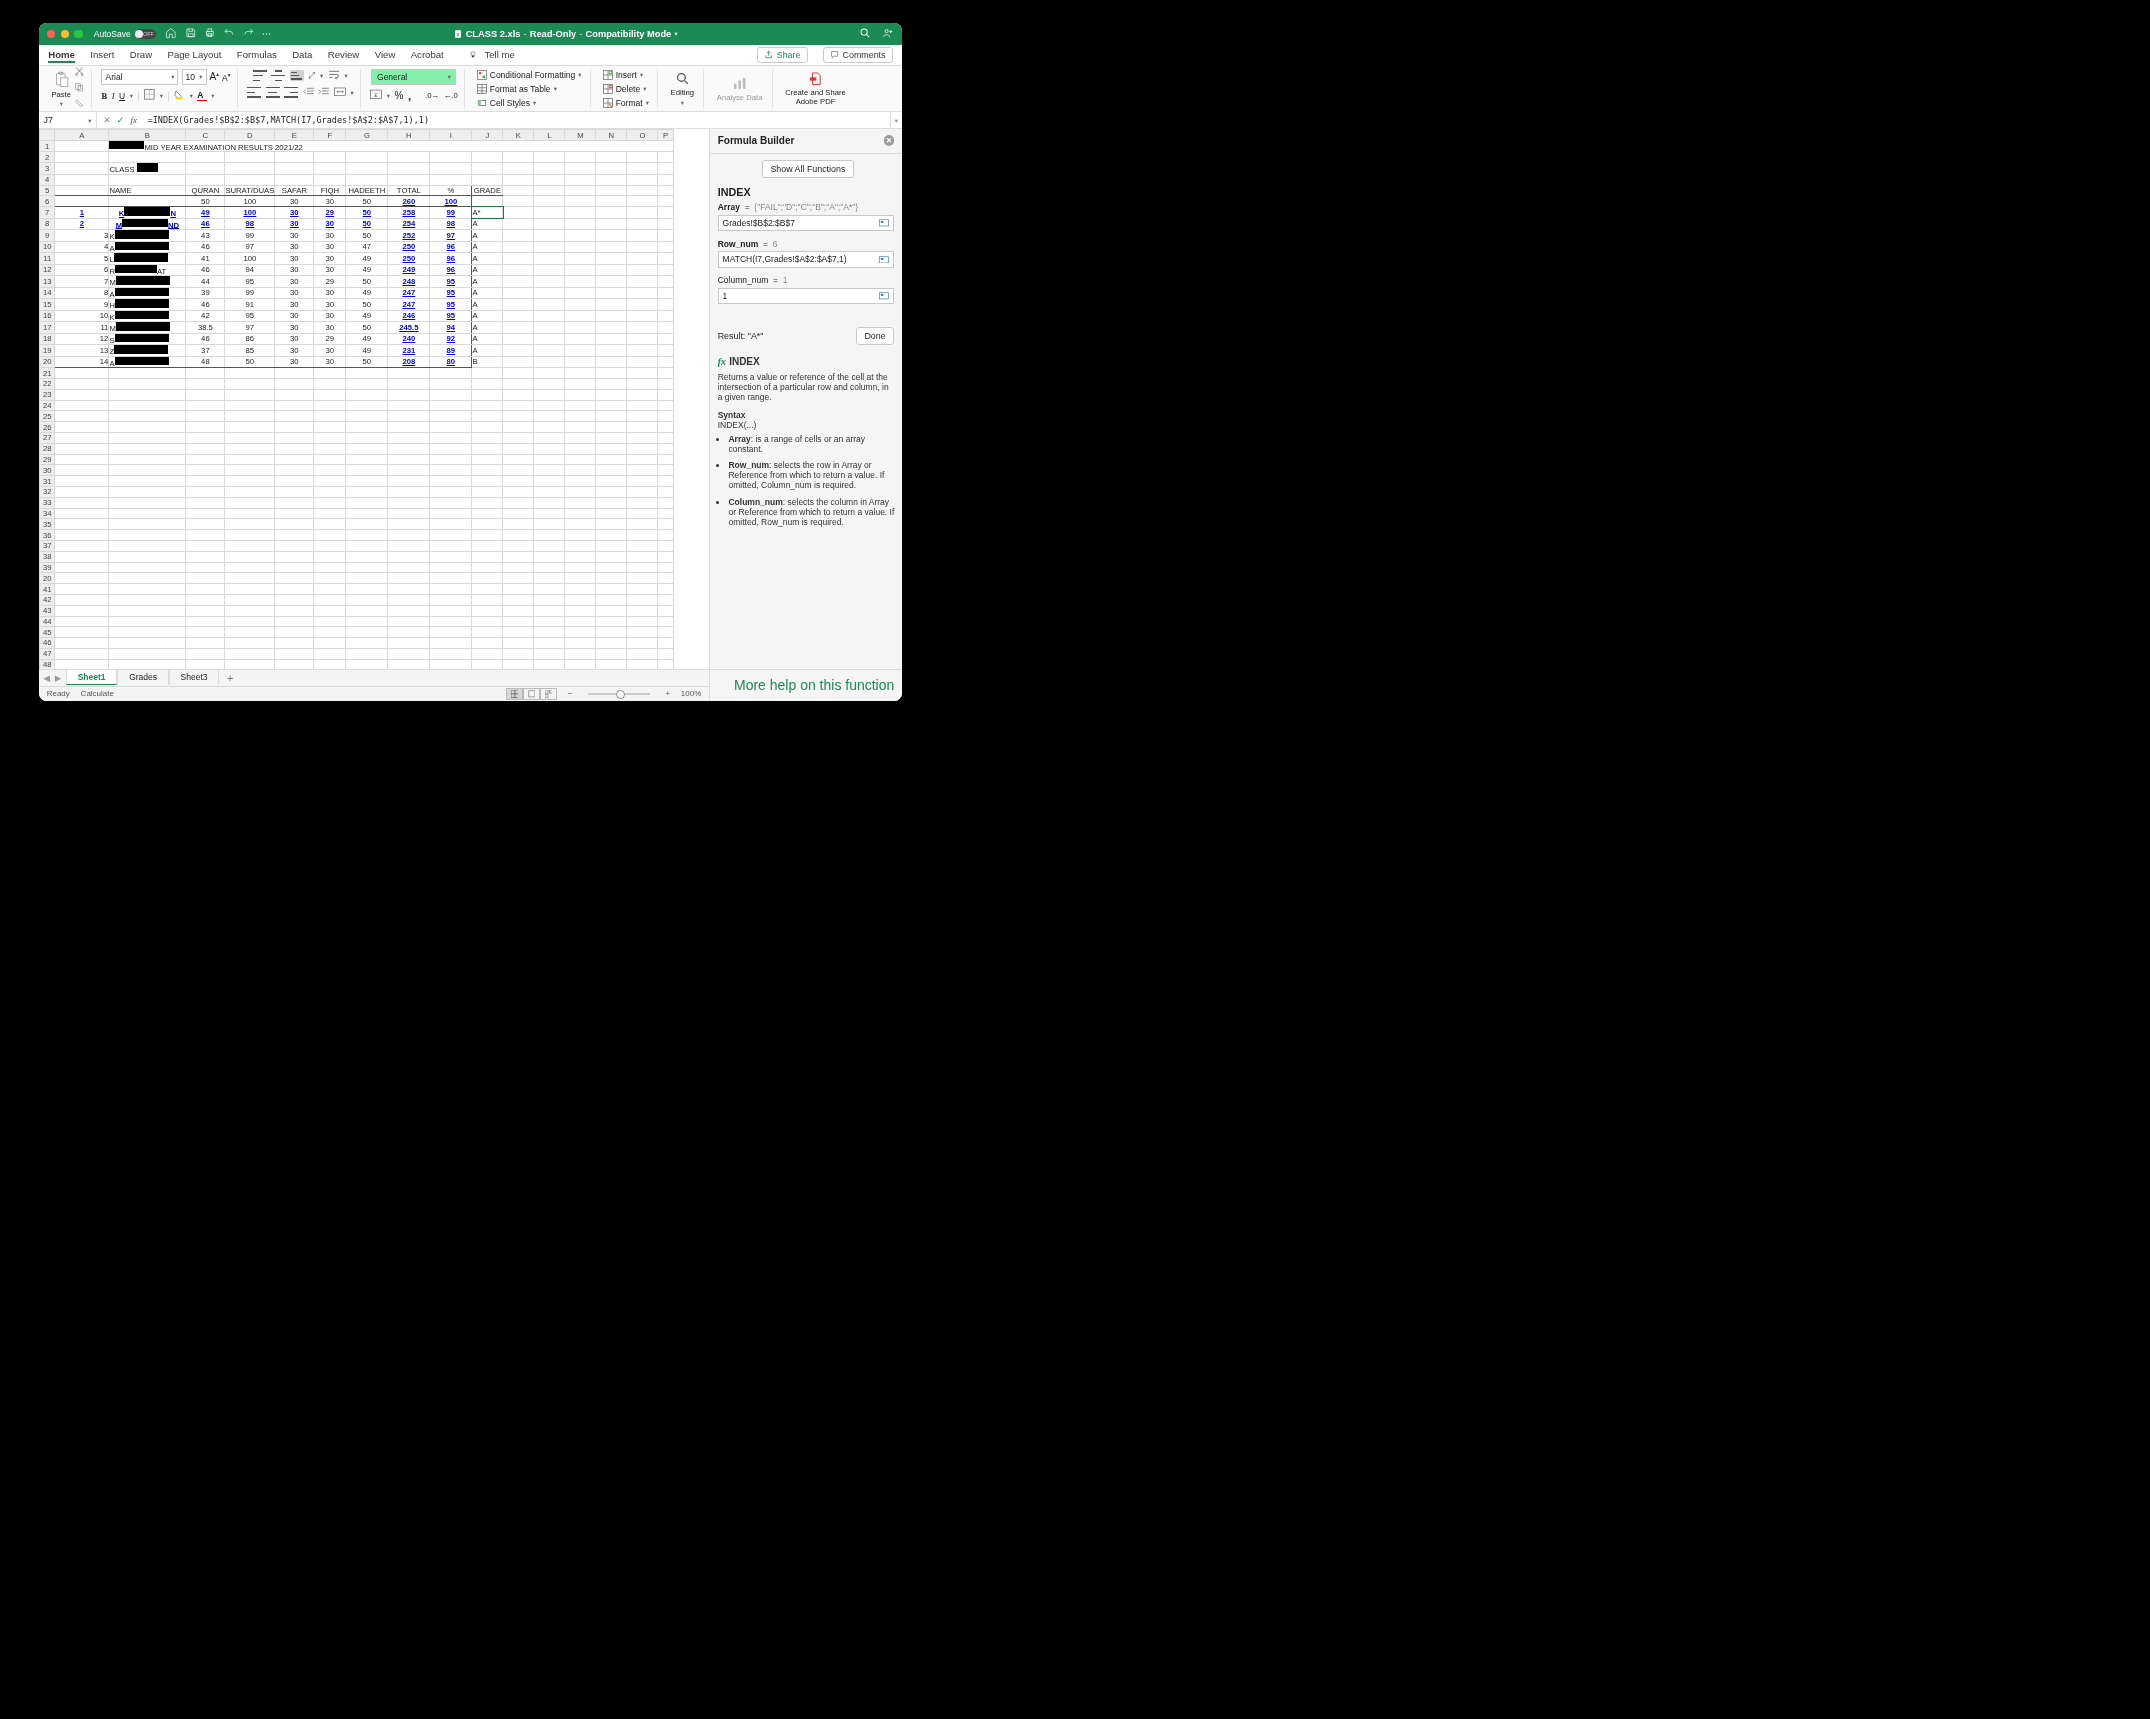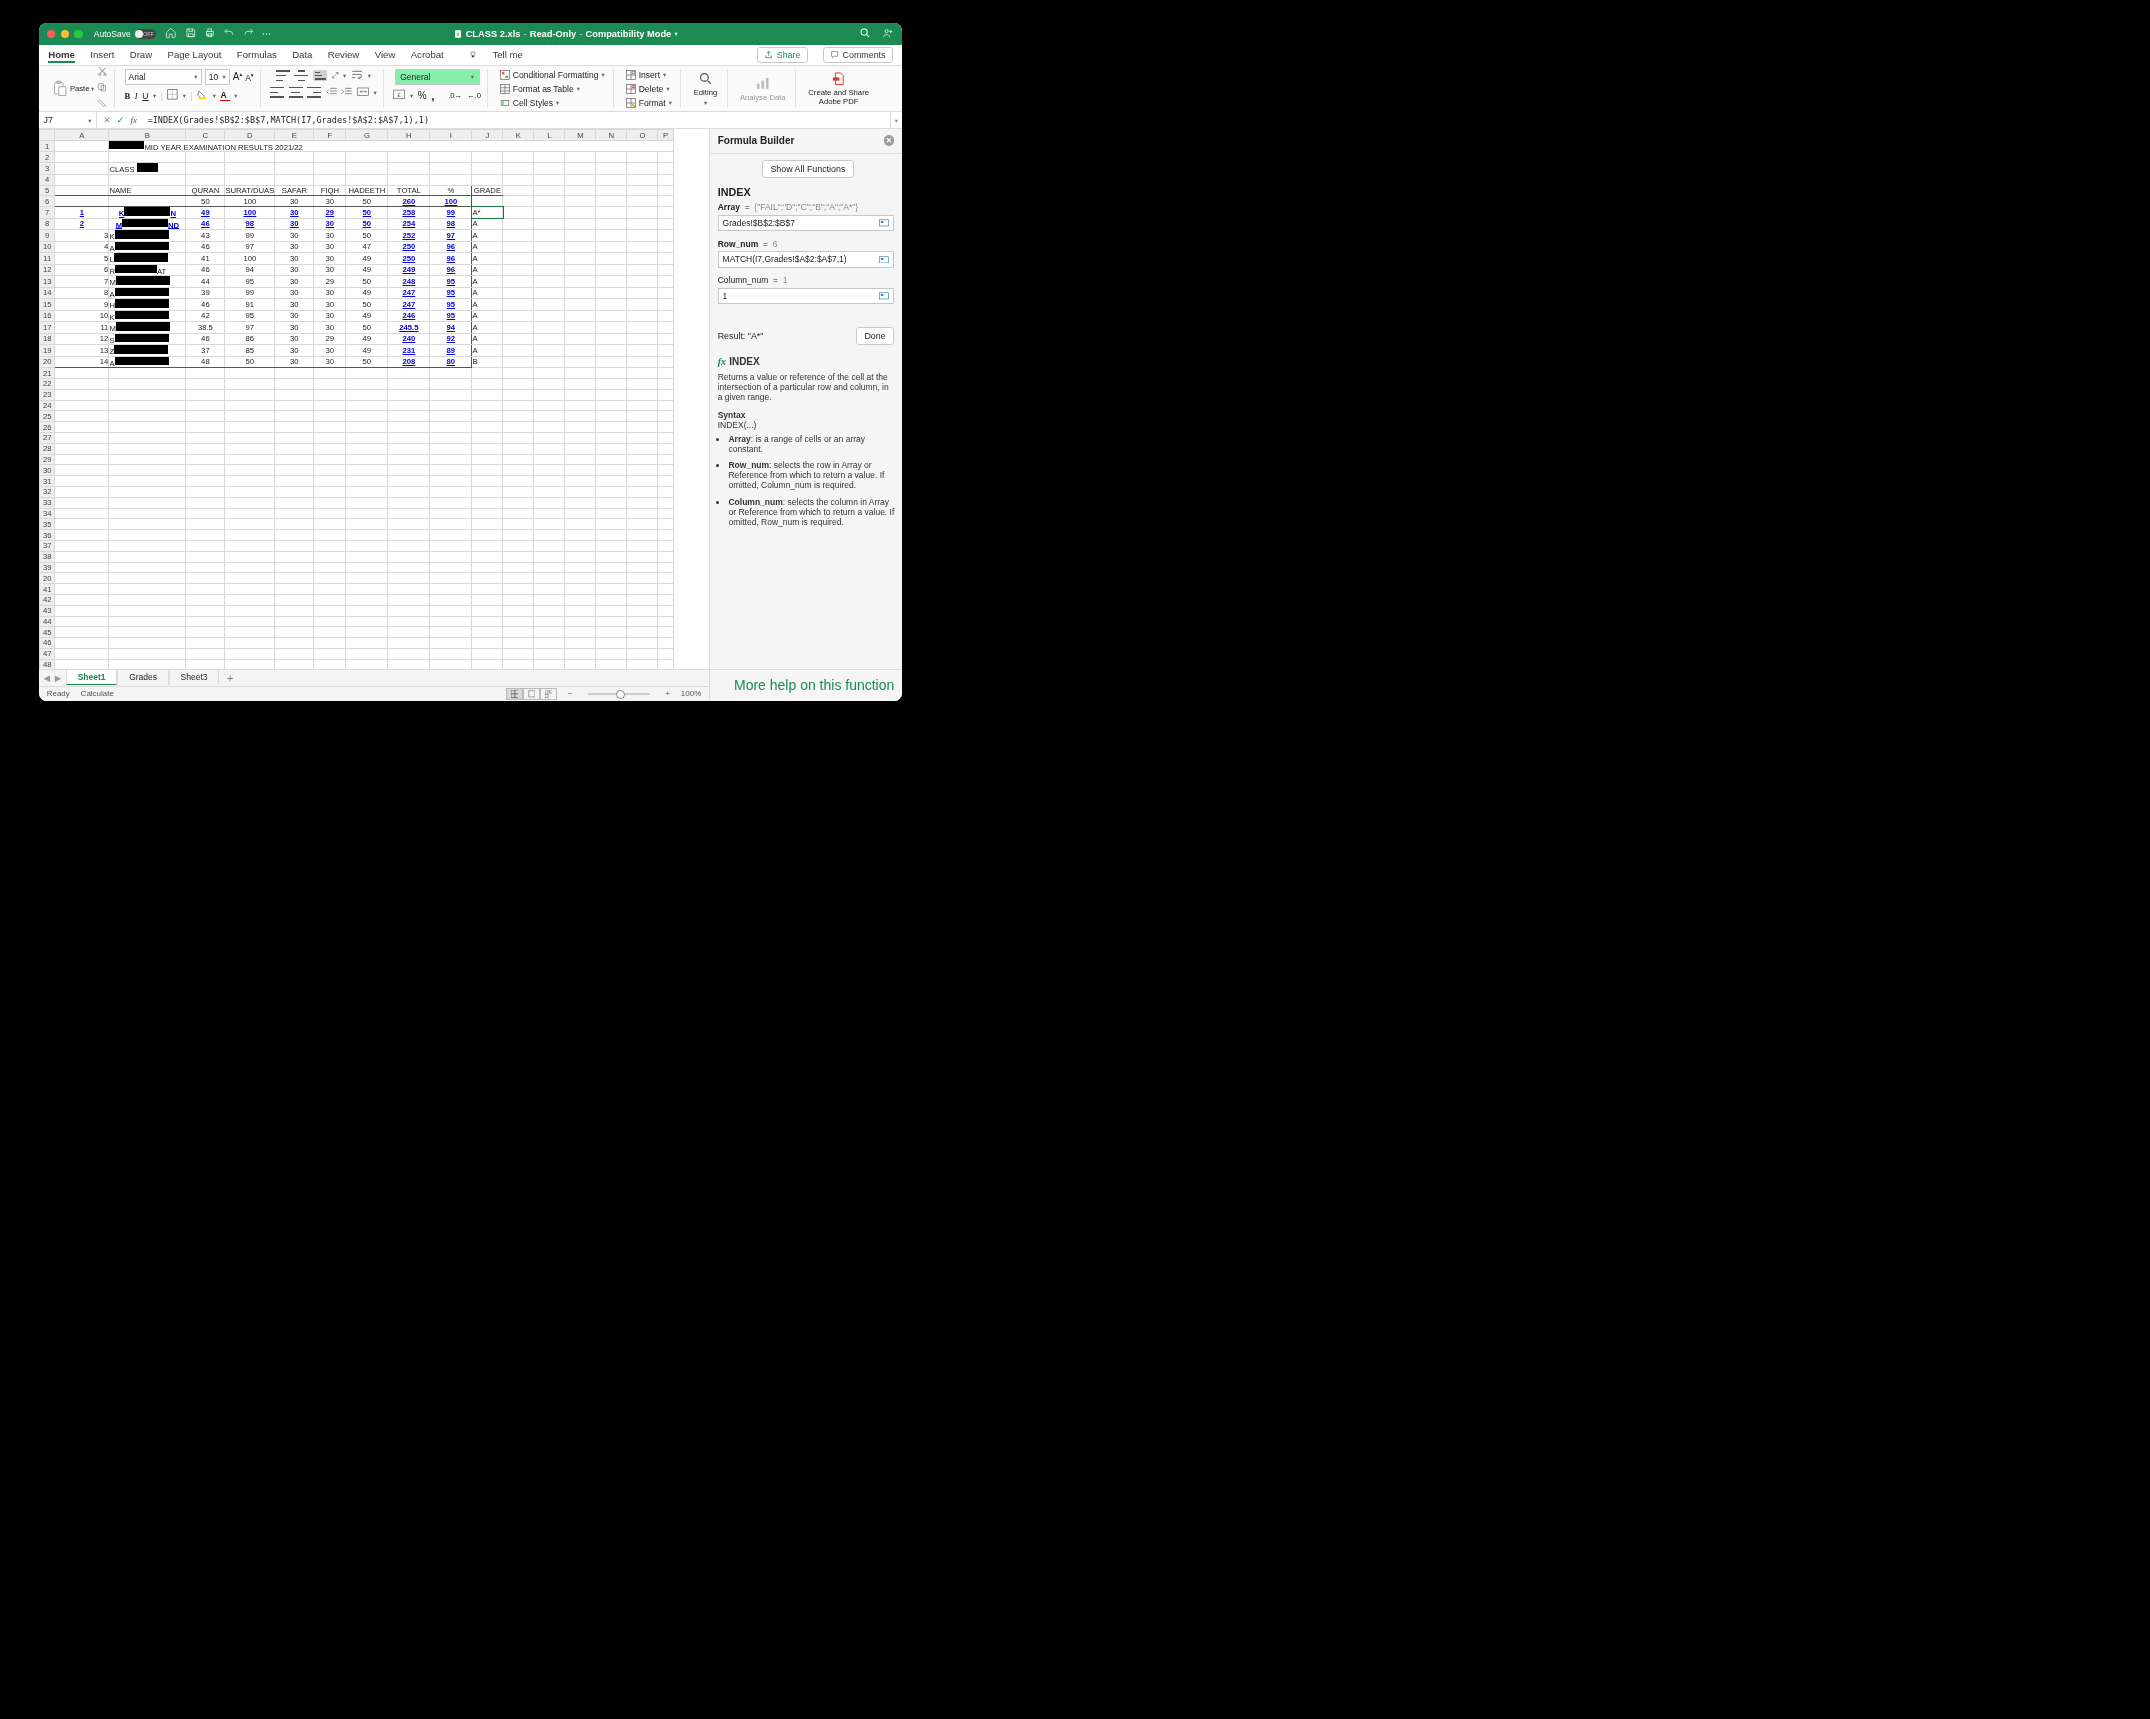--- a/index.html
+++ b/index.html
@@ -28,21 +28,21 @@
   .tabs .spacer { flex: 1; }
   .tab-btn { border: 0.8px solid #c8c8c8; border-radius: 3.1px; padding: 2.3px 6.2px; display: flex; align-items: center; gap: 3.1px; font-size: 8.9px; background: #fff; }
   .tab-btn.share { color: #1b8a53; }
   .tab-btn.share svg { fill: #1b8a53; }
   .tab-btn.com { color: #333; }
 
   
   .ribbon { height: 46px; background: #fafafa; border-bottom: 0.8px solid #dcdcdc; display: flex; padding: 3.1px 6.2px; gap: 3.1px; }
   .grp { display: flex; align-items: center; padding: 0 6.2px; border-right: 0.8px solid #e4e4e4; gap: 3.1px; }
   .grp:last-child { border-right: none; }
-  .paste { display: flex; flex-direction: row; align-items: center; font-size: 7.7px; gap: 1.5px; }
+  .paste { display: flex; flex-direction: column; align-items: center; font-size: 7.7px; gap: 1.5px; }
   .paste svg { width: 17px; height: 18.5px; }
   .mini-col { display: flex; flex-direction: column; gap: 3.1px; }
   .mini-col svg, .rbtn svg { width: 10.8px; height: 10.8px; }
   .font-row { display: flex; gap: 3.1px; align-items: center; }
   .fontbox { border: 0.8px solid #c8c8c8; background: #fff; padding: 1.5px 3.1px; height: 15.4px; display: flex; align-items: center; font-size: 8.5px; }
   .fontname { width: 77px; justify-content: space-between; }
   .fontsize { width: 25px; justify-content: space-between; }
   .arrow-d { font-size: 6.2px; color: #666; }
   .btn-row { display: flex; gap: 4.6px; align-items: center; }
   .alignbtn { width: 14px; height: 10.8px; display: flex; flex-direction: column; justify-content: space-between; }
@@ -190,21 +190,21 @@
         <div class="tab active">Home</div>
         <div class="tab">Insert</div>
         <div class="tab">Draw</div>
         <div class="tab">Page Layout</div>
         <div class="tab">Formulas</div>
         <div class="tab">Data</div>
         <div class="tab">Review</div>
         <div class="tab">View</div>
         <div class="tab">Acrobat</div>
       </div>
-    <div style="display:flex;align-items:center;gap:14px;margin-left:9.3px">
+    <div style="display:flex;align-items:center;gap:6px;margin-left:9.3px">
       <svg width="10" height="10" viewBox="0 0 24 24">
           <circle cx="12" cy="9" r="5" fill="none" stroke="#555" stroke-width="1.5"></circle>
           <path d="M10 14v3h4v-3" stroke="#555" stroke-width="1.5"></path>
         </svg>
       <span>Tell me</span>
     </div>
     <div class="spacer"></div>
     <div class="tab-btn share">
       <svg width="9.3" height="9.3" viewBox="0 0 24 24">
           <path d="M12 3v12M7 8l5-5 5 5M5 14v6h14v-6" fill="none" stroke="#1b8a53" stroke-width="2"></path>

